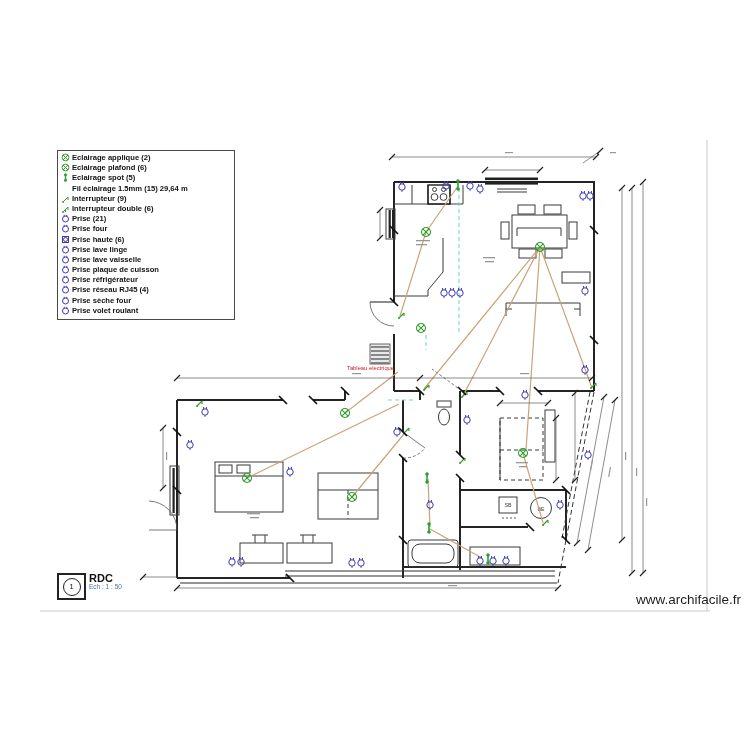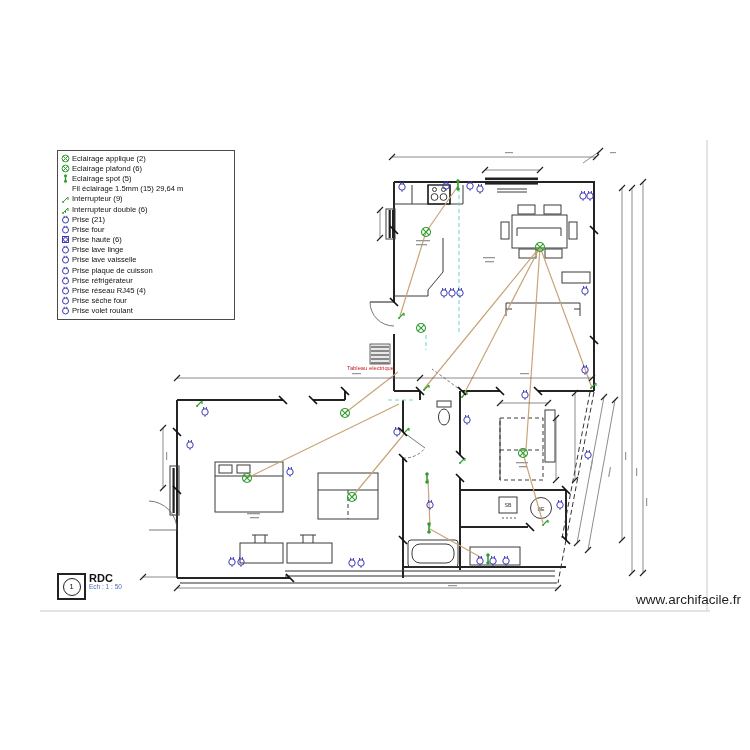--- a/index.html
+++ b/index.html
@@ -1,21 +1,21 @@
 <!DOCTYPE html>
 <html><head>
 <meta charset="utf-8">
 <style>
   html,body{margin:0;padding:0;}
   body{width:750px;height:750px;background:#fff;position:relative;overflow:hidden;
        font-family:"Liberation Sans", sans-serif;}
   
   .legend{position:absolute;left:57px;top:150px;width:178px;border:1px solid #4a4a4a;
           background:#fff;padding:2px 3px 3px 3px;box-sizing:border-box;z-index:5;}
-  .lrow{display:flex;align-items:center;height:10.2px;white-space:nowrap;}
+  .lrow{display:flex;align-items:flex-start;height:10.2px;white-space:nowrap;font-weight:bold;}
   .lrow .ic{width:11px;flex:0 0 11px;display:flex;align-items:center;justify-content:flex-start;}
   .lrow .lbl{font-size:7.6px;color:#111;letter-spacing:0;}
   
   .tblock{position:absolute;left:57px;top:573px;display:flex;z-index:5;}
   .tbox{width:25px;height:23px;border:2px solid #222;display:flex;align-items:center;justify-content:center;}
   .tcirc{width:16px;height:16px;border:1.4px solid #222;border-radius:50%;
          display:flex;align-items:center;justify-content:center;font-size:7.5px;color:#111;}
   .tmeta{margin-left:3px;padding-top:1px;}
   .tname{font-size:11px;font-weight:bold;color:#111;line-height:9px;}
   .tscale{font-size:6.5px;color:#4d6ab5;line-height:8px;}

